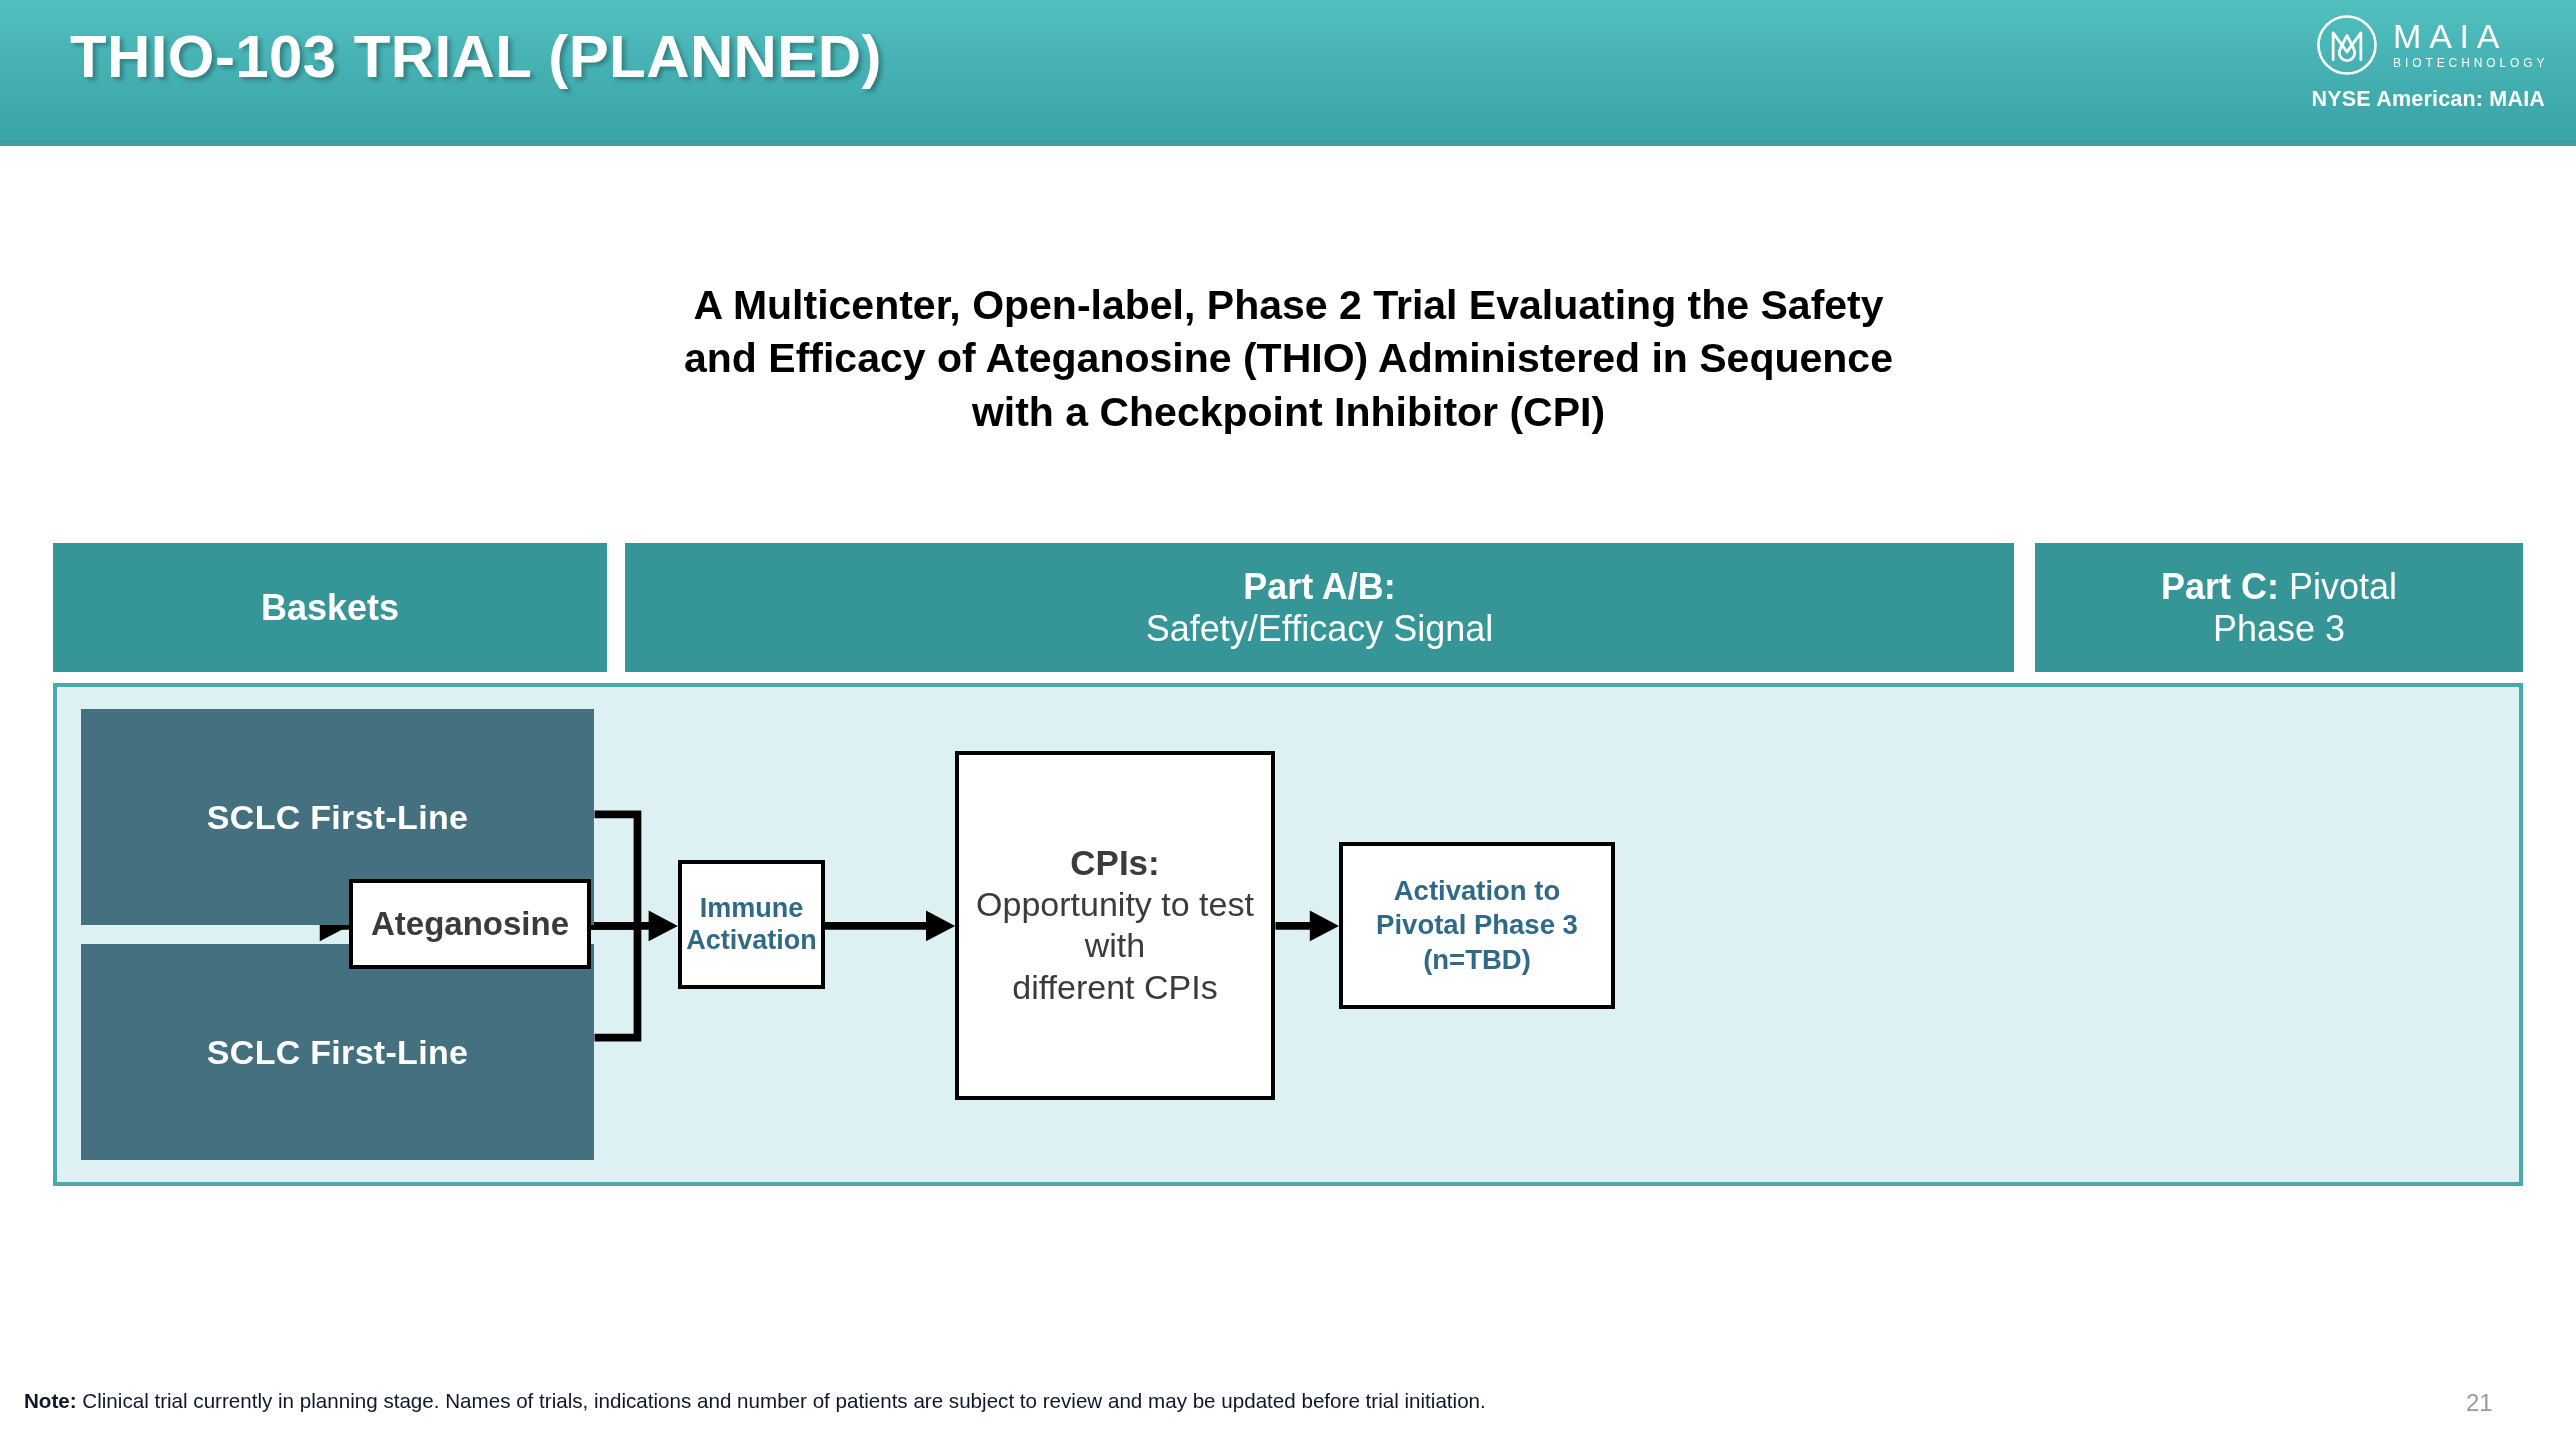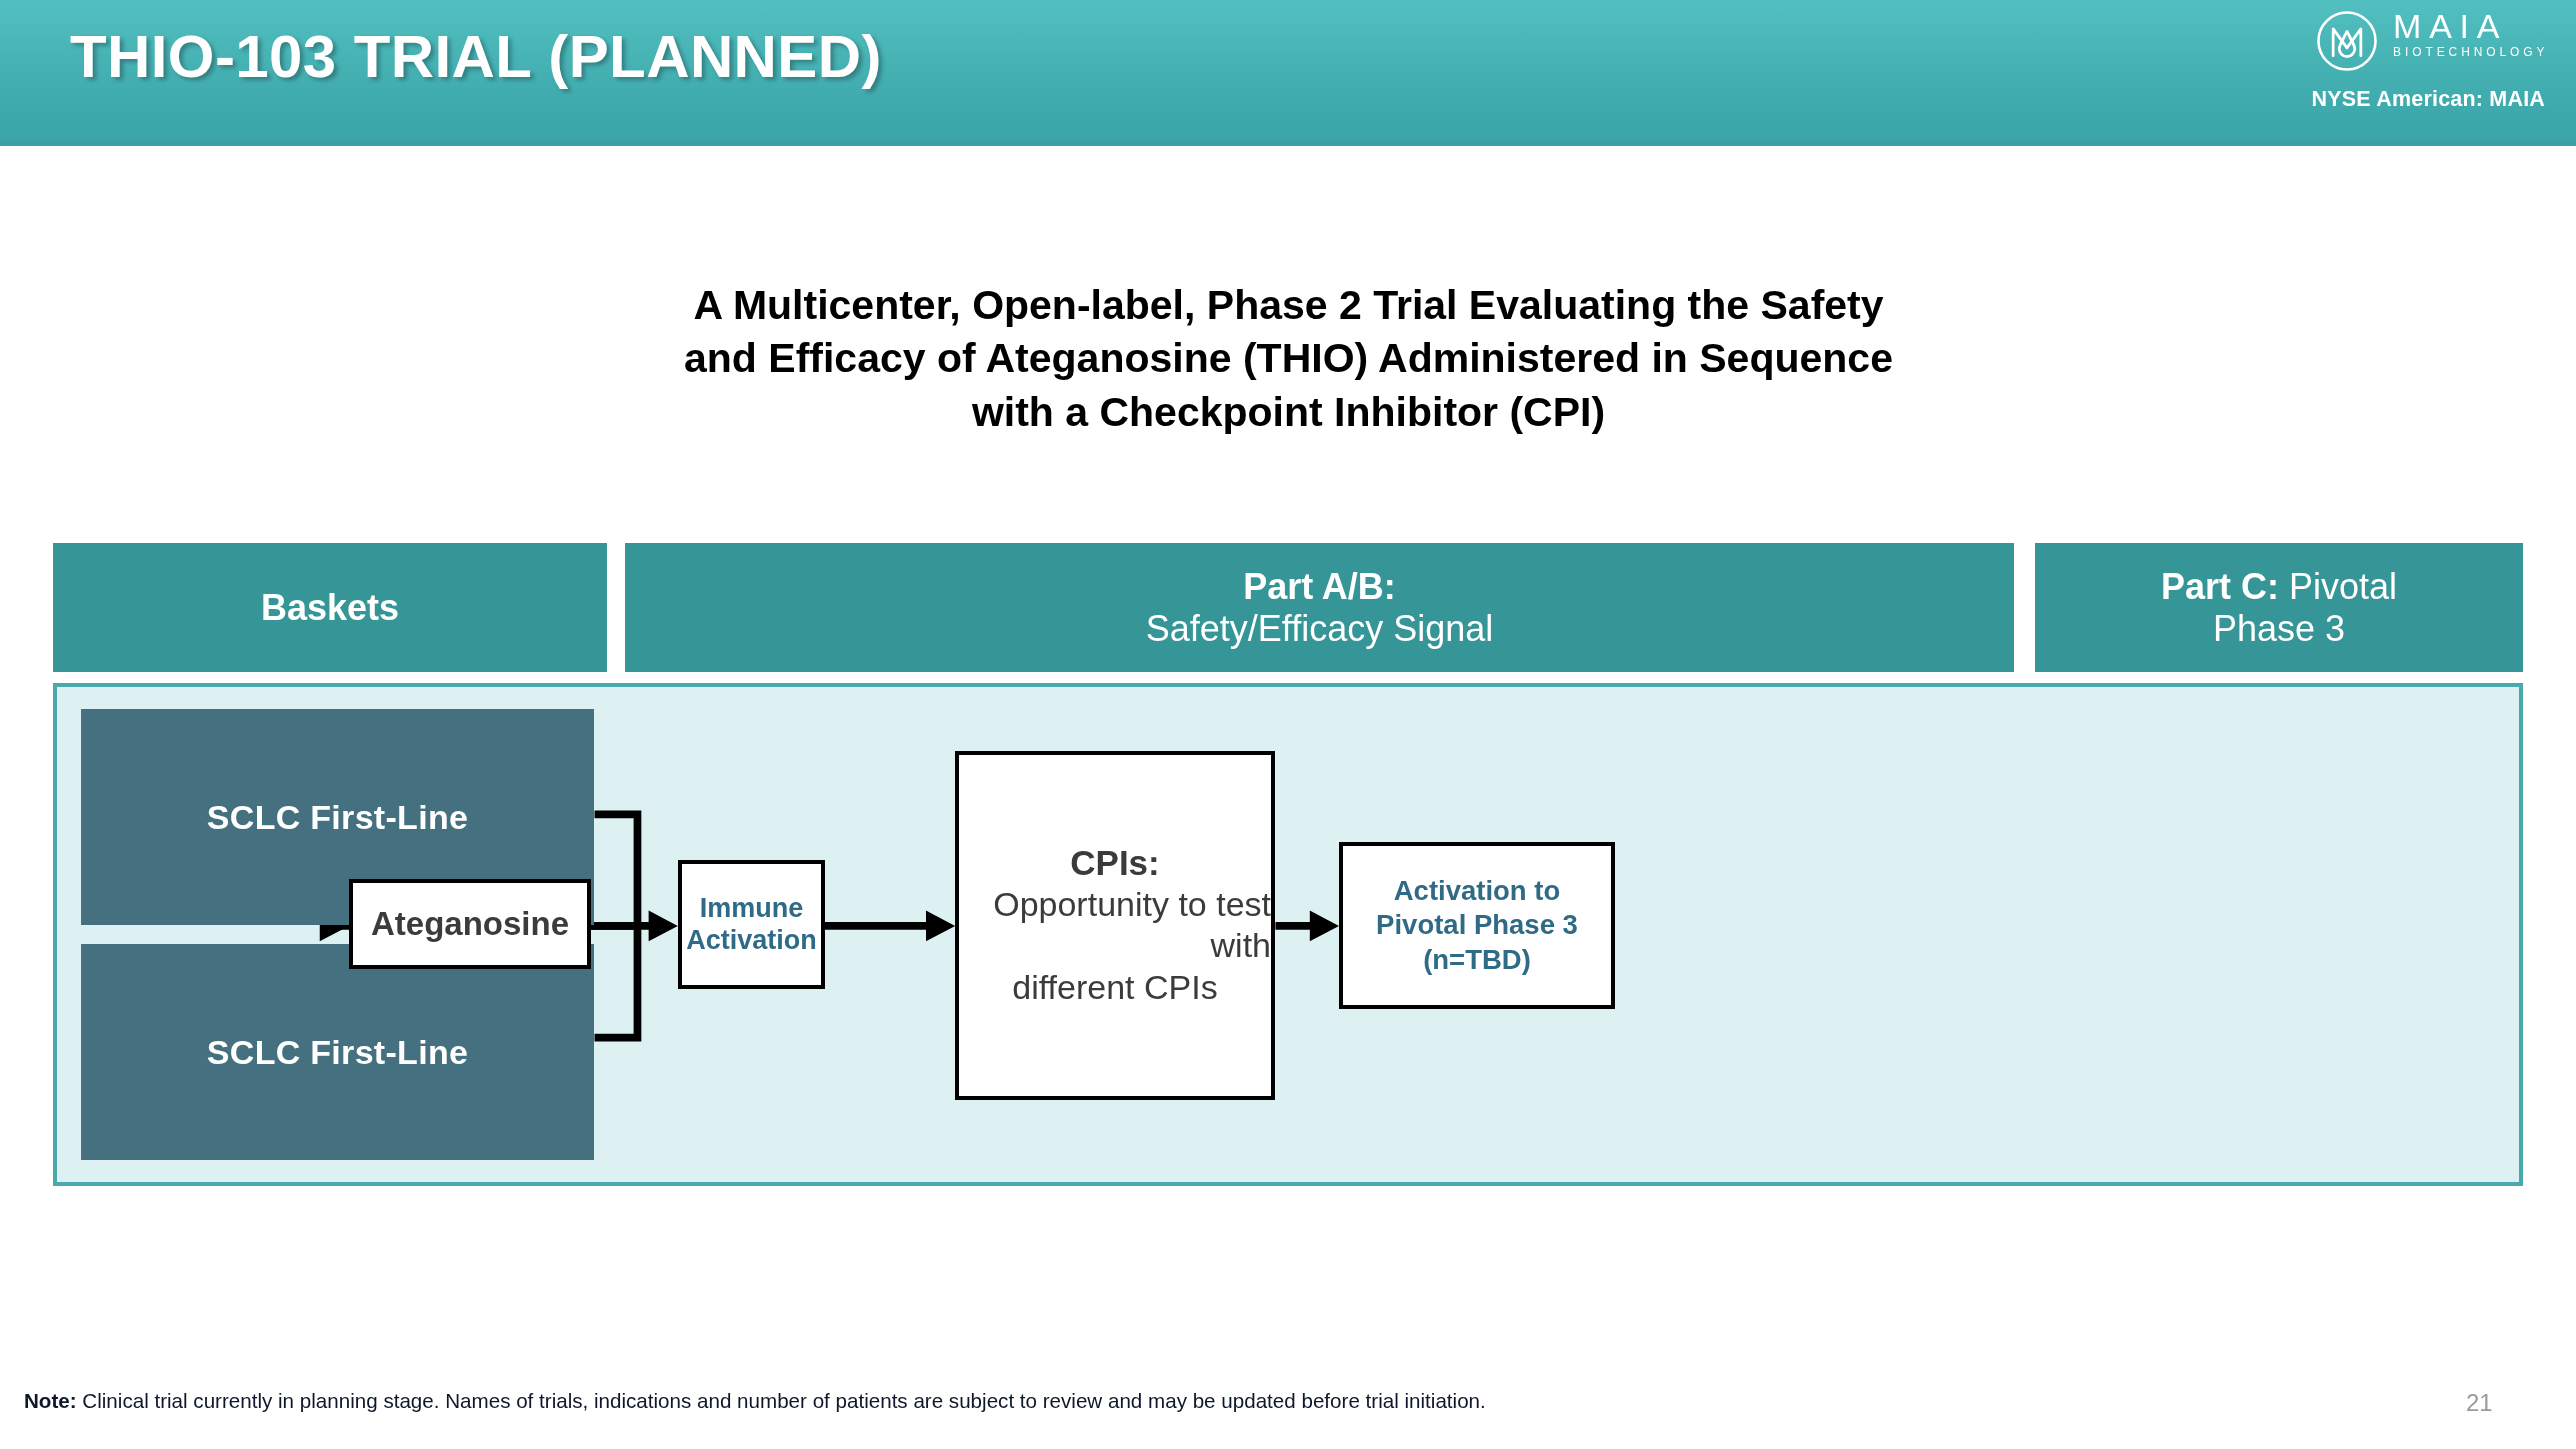--- a/index.html
+++ b/index.html
@@ -44,21 +44,21 @@
   
   .logo-wrap {
     position: absolute;
     right: 27.5px;
     top: 8.6px;
     width: 343px;
     height: 129px;
   }
   .logo-row {
     display: flex;
-    align-items: flex-start;
+    align-items: center;
     justify-content: flex-end;
     gap: 13.7px;
     height: 72px;
   }
   .logo-mark { width: 64px; height: 64px; flex: 0 0 auto; }
   .logo-text { display: flex; flex-direction: column; align-items: flex-start; }
   .logo-maia {
     font-size: 34px;
     color: #ffffff;
     letter-spacing: 7.7px;
@@ -182,21 +182,20 @@
     font-weight: bold;
     color: #2f6b86;
   }
 
   .box-cpi {
     left: 898px;
     top: 64px;
     width: 320px;
     height: 349px;
     color: #3b3b3b;
-    text-align: right;
   }
   .cpi-strong { font-size: 35px; font-weight: bold; }
   .cpi-body   { font-size: 34px; font-weight: normal; line-height: 1.22; }
 
   .box-expansion {
     left: 1282px;
     top: 155px;
     width: 276px;
     height: 167px;
     font-size: 27.5px;

